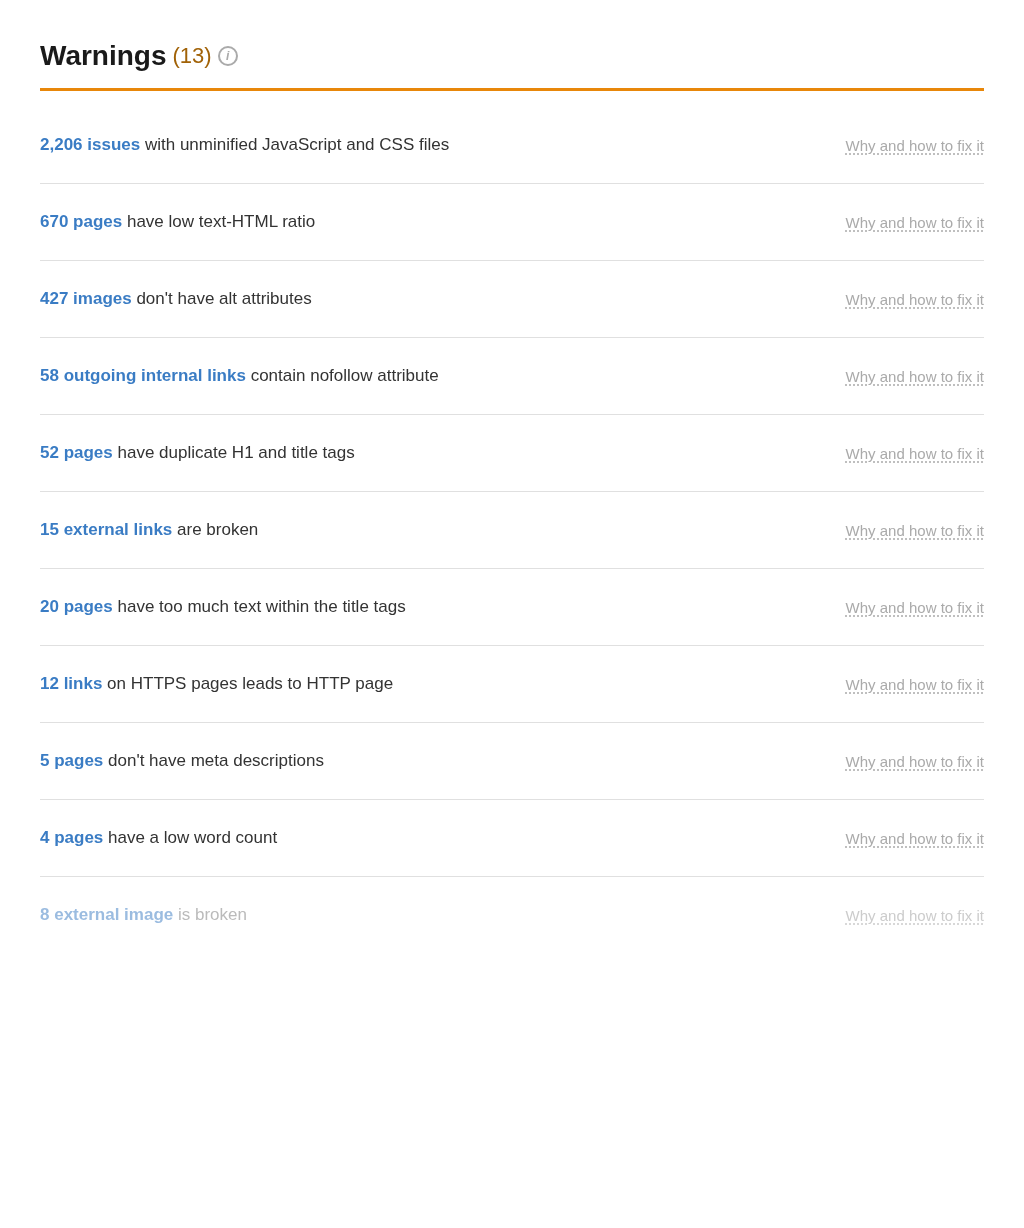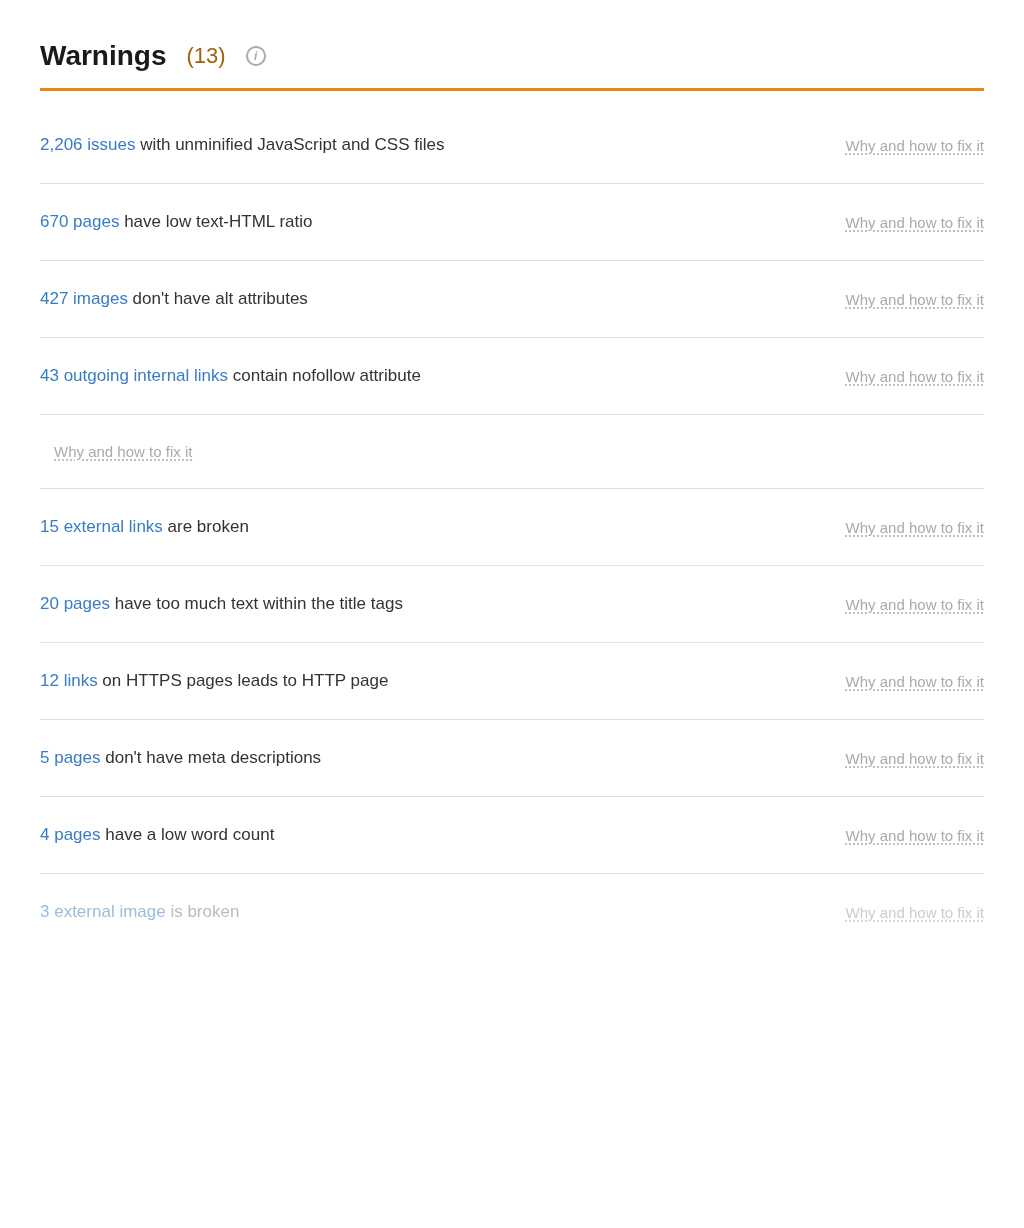--- a/index.html
+++ b/index.html
@@ -20,21 +20,21 @@
       padding: 40px 40px 40px 40px;
     }
 
     .header-section {
       margin-bottom: 16px;
     }
 
     .title-row {
       display: flex;
       align-items: center;
-      gap: 20px;
+      gap: 6px;
       margin-bottom: 16px;
     }
 
     .page-title {
       font-size: 28px;
       font-weight: 700;
       color: #1a1a1a;
     }
 
     .count-badge {
@@ -81,21 +81,21 @@
     }
 
     .warning-text {
       font-size: 17px;
       color: #333;
       flex: 1;
     }
 
     .warning-link {
       color: #3a7cc4;
-      font-weight: 400;
+      font-weight: 700;
       text-decoration: none;
       cursor: pointer;
     }
 
     .fix-link {
       font-size: 15px;
       color: #aaa;
       text-decoration: underline;
       text-decoration-style: dotted;
       text-underline-offset: 3px;
@@ -136,24 +136,25 @@
       </li>
       <li class="warning-item">
         <span class="warning-text"><a class="warning-link" href="#">670 pages</a> have low text-HTML ratio</span>
         <a class="fix-link" href="#">Why and how to fix it</a>
       </li>
       <li class="warning-item">
         <span class="warning-text"><a class="warning-link" href="#">427 images</a> don't have alt attributes</span>
         <a class="fix-link" href="#">Why and how to fix it</a>
       </li>
       <li class="warning-item">
-        <span class="warning-text"><a class="warning-link" href="#">43 outgoing internal links</a> contain nofollow attribute</span>
+        <span class="warning-text"><a class="warning-link" href="#">58 outgoing internal links</a> contain nofollow attribute</span>
         <a class="fix-link" href="#">Why and how to fix it</a>
       </li>
       <li class="warning-item">
+        <span class="warning-text"><a class="warning-link" href="#">52 pages</a> have duplicate H1 and title tags</span>
         <a class="fix-link" href="#">Why and how to fix it</a>
       </li>
       <li class="warning-item">
         <span class="warning-text"><a class="warning-link" href="#">15 external links</a> are broken</span>
         <a class="fix-link" href="#">Why and how to fix it</a>
       </li>
       <li class="warning-item">
         <span class="warning-text"><a class="warning-link" href="#">20 pages</a> have too much text within the title tags</span>
         <a class="fix-link" href="#">Why and how to fix it</a>
       </li>
@@ -163,17 +164,17 @@
       </li>
       <li class="warning-item">
         <span class="warning-text"><a class="warning-link" href="#">5 pages</a> don't have meta descriptions</span>
         <a class="fix-link" href="#">Why and how to fix it</a>
       </li>
       <li class="warning-item">
         <span class="warning-text"><a class="warning-link" href="#">4 pages</a> have a low word count</span>
         <a class="fix-link" href="#">Why and how to fix it</a>
       </li>
       <li class="warning-item faded">
-        <span class="warning-text"><a class="warning-link" href="#">3 external image</a> is broken</span>
+        <span class="warning-text"><a class="warning-link" href="#">8 external image</a> is broken</span>
         <a class="fix-link" href="#">Why and how to fix it</a>
       </li>
     </ul>
 </div>
 
 </body></html>

